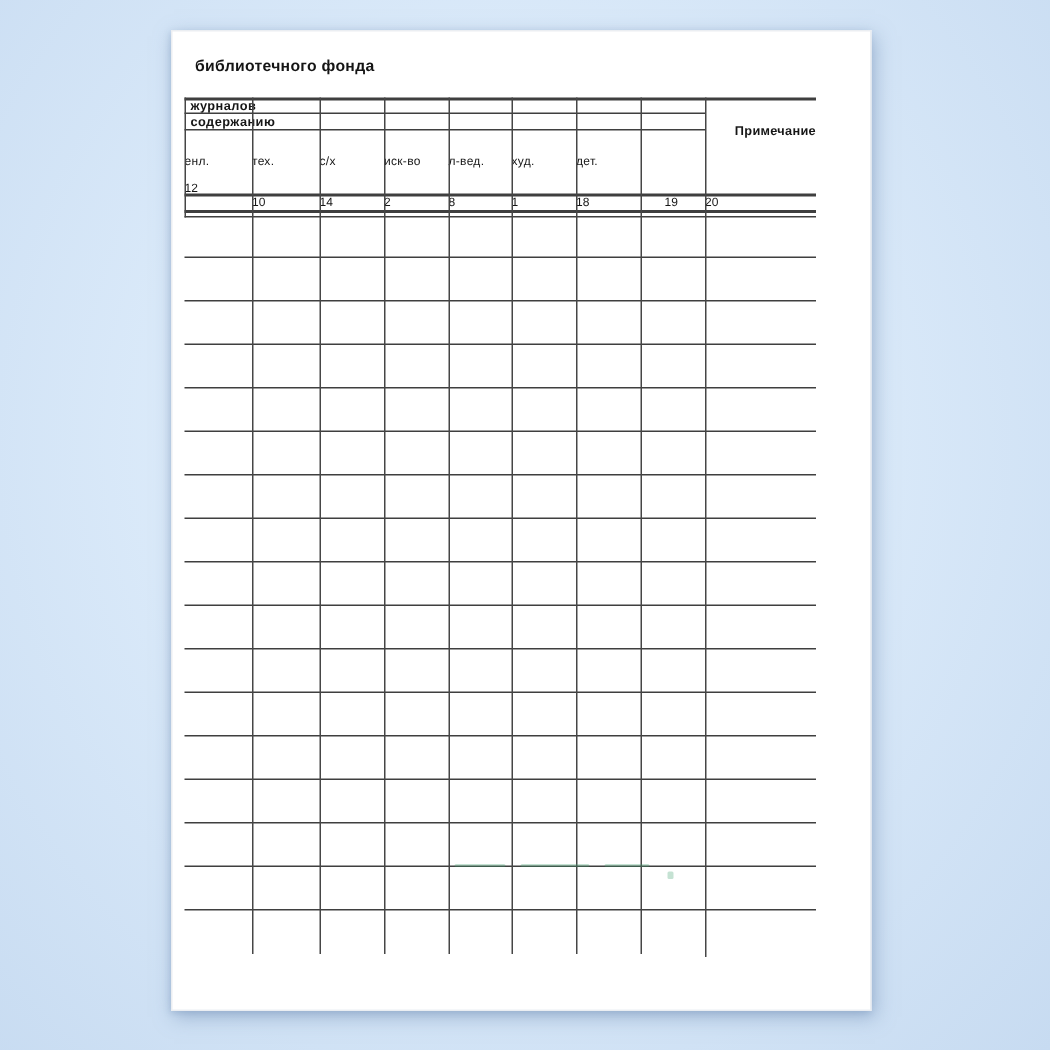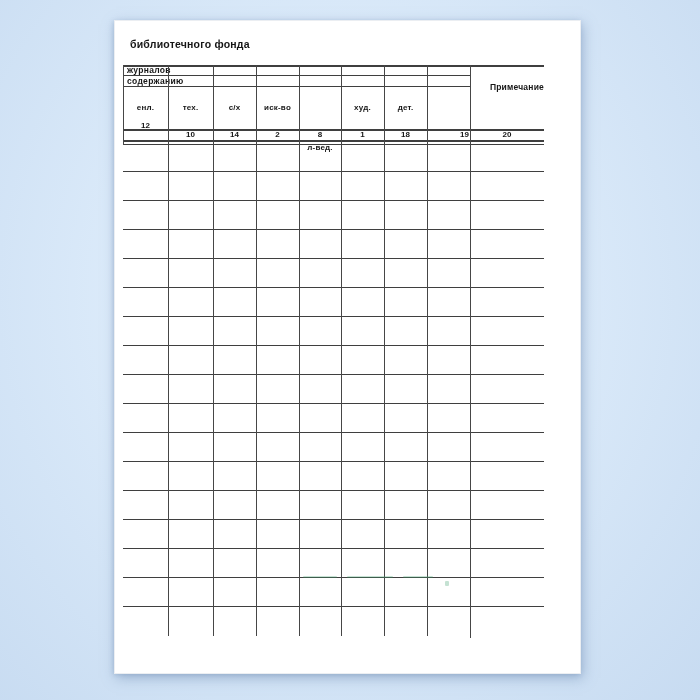--- a/index.html
+++ b/index.html
@@ -19,22 +19,22 @@
     box-sizing:border-box;
   }
   .form-title{
     position:absolute;left:15px;top:17px;
     font-size:10.5px;font-weight:bold;color:#151515;letter-spacing:0.2px;
     white-space:nowrap;
   }
   .hline{position:absolute;background:#3f3f3f;}
   .vline{position:absolute;background:#464646;width:1px;}
   .cell-text{
-    position:absolute;font-weight:bold;color:#161616;
-    text-align:center;white-space:nowrap;line-height:10px;
+    position:absolute;font-weight:normal;color:#161616;
+    text-align:left;white-space:nowrap;line-height:10px;
   }
   .hdr-left{
     position:absolute;left:12px;font-size:8.5px;font-weight:bold;color:#161616;
     letter-spacing:0.3px;line-height:9px;white-space:nowrap;
   }
   .note-label{
     position:absolute;left:355px;top:59px;width:74px;height:14px;
     font-size:8.5px;font-weight:bold;color:#161616;text-align:right;
     letter-spacing:0.2px;line-height:14px;
   }
@@ -55,21 +55,21 @@
     <div id="grid">
 
       <div class="hdr-left" style="top:45px">журналов</div>
       <div class="hdr-left" style="top:56px">содержанию</div>
       <div class="note-label">Примечание</div>
       <div id="cat-row">
           <div class="cell-text cat-label" style="left: 8px; top: 82px; width: 45px;">енл.</div>
           <div class="cell-text cat-label" style="left: 53px; top: 82px; width: 45px;">тех.</div>
           <div class="cell-text cat-label" style="left: 98px; top: 82px; width: 43px;">с/х</div>
           <div class="cell-text cat-label" style="left: 141px; top: 82px; width: 43px;">иск-во</div>
-          <div class="cell-text cat-label" style="left: 184px; top: 82px; width: 42px; margin-top: 40px;">л-вед.</div>
+          <div class="cell-text cat-label" style="left: 184px; top: 82px; width: 42px;">л-вед.</div>
           <div class="cell-text cat-label" style="left: 226px; top: 82px; width: 43px;">худ.</div>
           <div class="cell-text cat-label" style="left: 269px; top: 82px; width: 43px;">дет.</div>
           <div class="cell-text cat-label" style="left: 312px; top: 82px; width: 43px;"></div>
         </div>
       <div id="num-row">
           <div class="cell-text col-number" style="left: 8px; top: 100px; width: 45px;">12</div>
           <div class="cell-text col-number" style="left: 53px; top: 109px; width: 45px;">10</div>
           <div class="cell-text col-number" style="left: 98px; top: 109px; width: 43px;">14</div>
           <div class="cell-text col-number" style="left: 141px; top: 109px; width: 43px;">2</div>
           <div class="cell-text col-number" style="left: 184px; top: 109px; width: 42px;">8</div>

